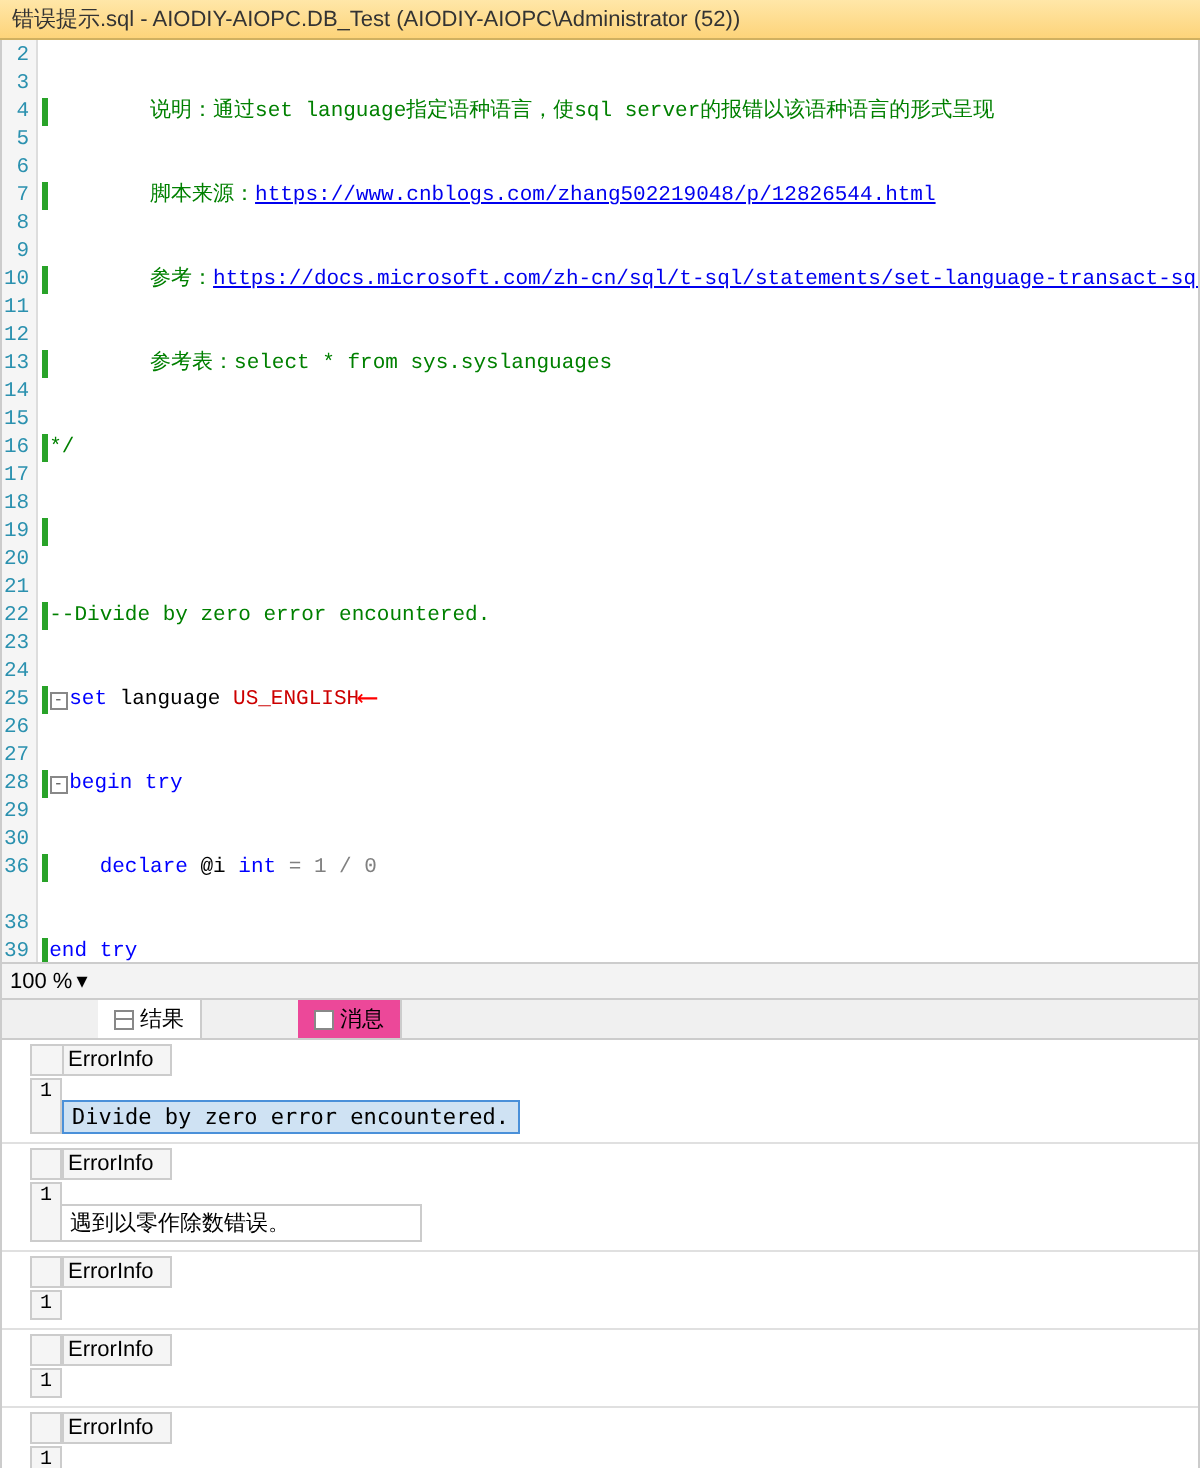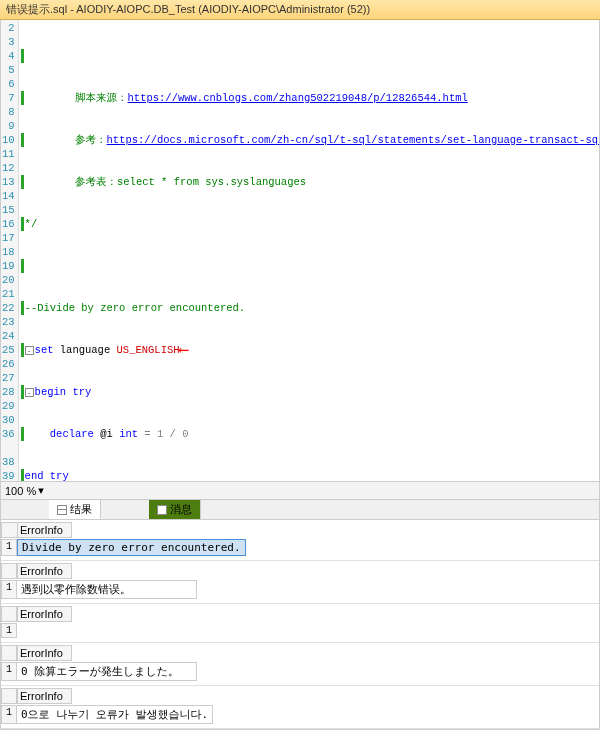--- a/index.html
+++ b/index.html
@@ -15,29 +15,29 @@
   .k-blue { color: #0000ff; }
   .k-red { color: #cc0000; }
   .k-gray { color: #808080; }
   a.codelink { color: #0000ee; text-decoration: underline; }
   .fold-box { display: inline-block; width: 9px; height: 9px; border: 1px solid #888; font-size: 8px; line-height: 7px; text-align: center; color: #555; margin-right: 1px; background: #fff; }
   .arrow { color: #ff0000; font-size: 14px; }
   .zoom { font-family: "Segoe UI", sans-serif; font-size: 11px; padding: 2px 4px; background: #f3f3f3; border: 1px solid #ccc; border-top: none; display: flex; align-items: flex-end; gap: 2px; }
   .results { border: 1px solid #ccc; border-top: none; }
   .tabs { display: flex; background: #f0f0f0; border-bottom: 1px solid #ccc; font-family: "Microsoft YaHei", sans-serif; font-size: 11px; }
   .tab { padding: 2px 8px; border-right: 1px solid #ccc; background: #fff; display: flex; align-items: center; gap: 3px; margin-left: 48px; }
-  .tab.inactive { background: #4d7c0f; }
+  .tab.inactive { background: #ec4899; }
   .tab-grid-icon { width: 10px; height: 10px; display: inline-block; background: linear-gradient(#fff,#fff); border: 1px solid #888; position: relative; }
   .tab-grid-icon::before { content:""; position:absolute; left:0; right:0; top:3px; border-top:1px solid #888; }
   .tab-msg-icon { width: 10px; height: 10px; display: inline-block; background: #fff; border: 1px solid #888; }
-  .result-block { padding: 2px 4px 4px 0; border-bottom: 1px solid #e0e0e0; }
+  .result-block { padding: 2px 4px 4px 14px; border-bottom: 1px solid #e0e0e0; }
   .result-header { font-family: "MS Sans Serif","Microsoft YaHei",sans-serif; font-size: 11px; background: #f5f5f5; border: 1px solid #ccc; padding: 1px 2px; display: inline-block; min-width: 55px; }
   .result-row { display: flex; margin-top: 1px; }
   .row-num { width: 16px; text-align: center; border: 1px solid #ccc; background: #f5f5f5; font-size: 10px; padding: 1px 0; }
-  .cell { border: 1px solid #ccc; border-left: none; padding: 1px 4px; font-family: "Microsoft YaHei","MS Sans Serif",monospace; font-size: 11px; min-width: 180px; background: #fff; }
+  .cell { border: 1px solid #ccc; border-left: none; padding: 1px 4px; font-family: "Microsoft YaHei","MS Sans Serif",monospace; font-size: 11px; min-width: 180px; background: #fff; margin-top: 11px; }
   .cell.sel { background: #cfe2f3; border: 1px solid #4a90d9; }
 </style>
 </head>
 <body>
 
 <div class="titlebar">错误提示.sql - AIODIY-AIOPC.DB_Test (AIODIY-AIOPC\Administrator (52))</div>
 
 <div class="editor">
   <div class="gutter">
     <div>2</div>
@@ -68,21 +68,21 @@
       <div>27</div>
       <div>28</div>
       <div>29</div>
       <div>30</div>
       <div>36</div>
       <div></div>
       <div>38</div>
       <div>39</div>
   </div>
   <div class="code">
-    <div class="ln"><span class="greenbar"></span></div>
+    <div class="ln"><span class="greenbar"></span><span class="k-green">        说明：通过set language指定语种语言，使sql server的报错以该语种语言的形式呈现</span></div>
     <div class="ln"><span class="greenbar"></span><span class="k-green">        脚本来源：</span><a class="codelink">https://www.cnblogs.com/zhang502219048/p/12826544.html</a></div>
     <div class="ln"><span class="greenbar"></span><span class="k-green">        参考：</span><a class="codelink">https://docs.microsoft.com/zh-cn/sql/t-sql/statements/set-language-transact-sql?view=sql-server-2017</a></div>
     <div class="ln"><span class="greenbar"></span><span class="k-green">        参考表：select * from sys.syslanguages</span></div>
     <div class="ln"><span class="greenbar"></span><span class="k-green">*/</span></div>
     <div class="ln"><span class="greenbar"></span></div>
     <div class="ln"><span class="greenbar"></span><span class="k-green">--Divide by zero error encountered.</span></div>
     <div class="ln"><span class="greenbar"></span><span class="fold-box">-</span><span class="k-blue">set</span><span> language </span><span class="k-red">US_ENGLISH</span> <span class="arrow">⟵</span></div>
     <div class="ln"><span class="greenbar"></span><span class="fold-box">-</span><span class="k-blue">begin</span><span class="k-blue"> try</span></div>
     <div class="ln"><span class="greenbar"></span><span class="k-blue">    declare</span><span> @i </span><span class="k-blue">int</span><span class="k-gray"> = 1 / 0</span></div>
     <div class="ln"><span class="greenbar"></span><span class="k-blue">end</span><span class="k-blue"> try</span></div>
@@ -164,21 +164,20 @@
         <div class="row-num">1</div>
       </div>
   </div>
   <div class="result-block">
     <div style="display:flex">
         <div class="row-num">&nbsp;</div>
         <div class="result-header">ErrorInfo</div>
       </div>
     <div class="result-row">
         <div class="row-num">1</div>
-        <div class="cell">0 除算エラーが発生しました。</div>
       </div>
   </div>
   <div class="result-block">
     <div style="display:flex">
         <div class="row-num">&nbsp;</div>
         <div class="result-header">ErrorInfo</div>
       </div>
     <div class="result-row">
         <div class="row-num">1</div>
         <div class="cell">0으로 나누기 오류가 발생했습니다.</div>

